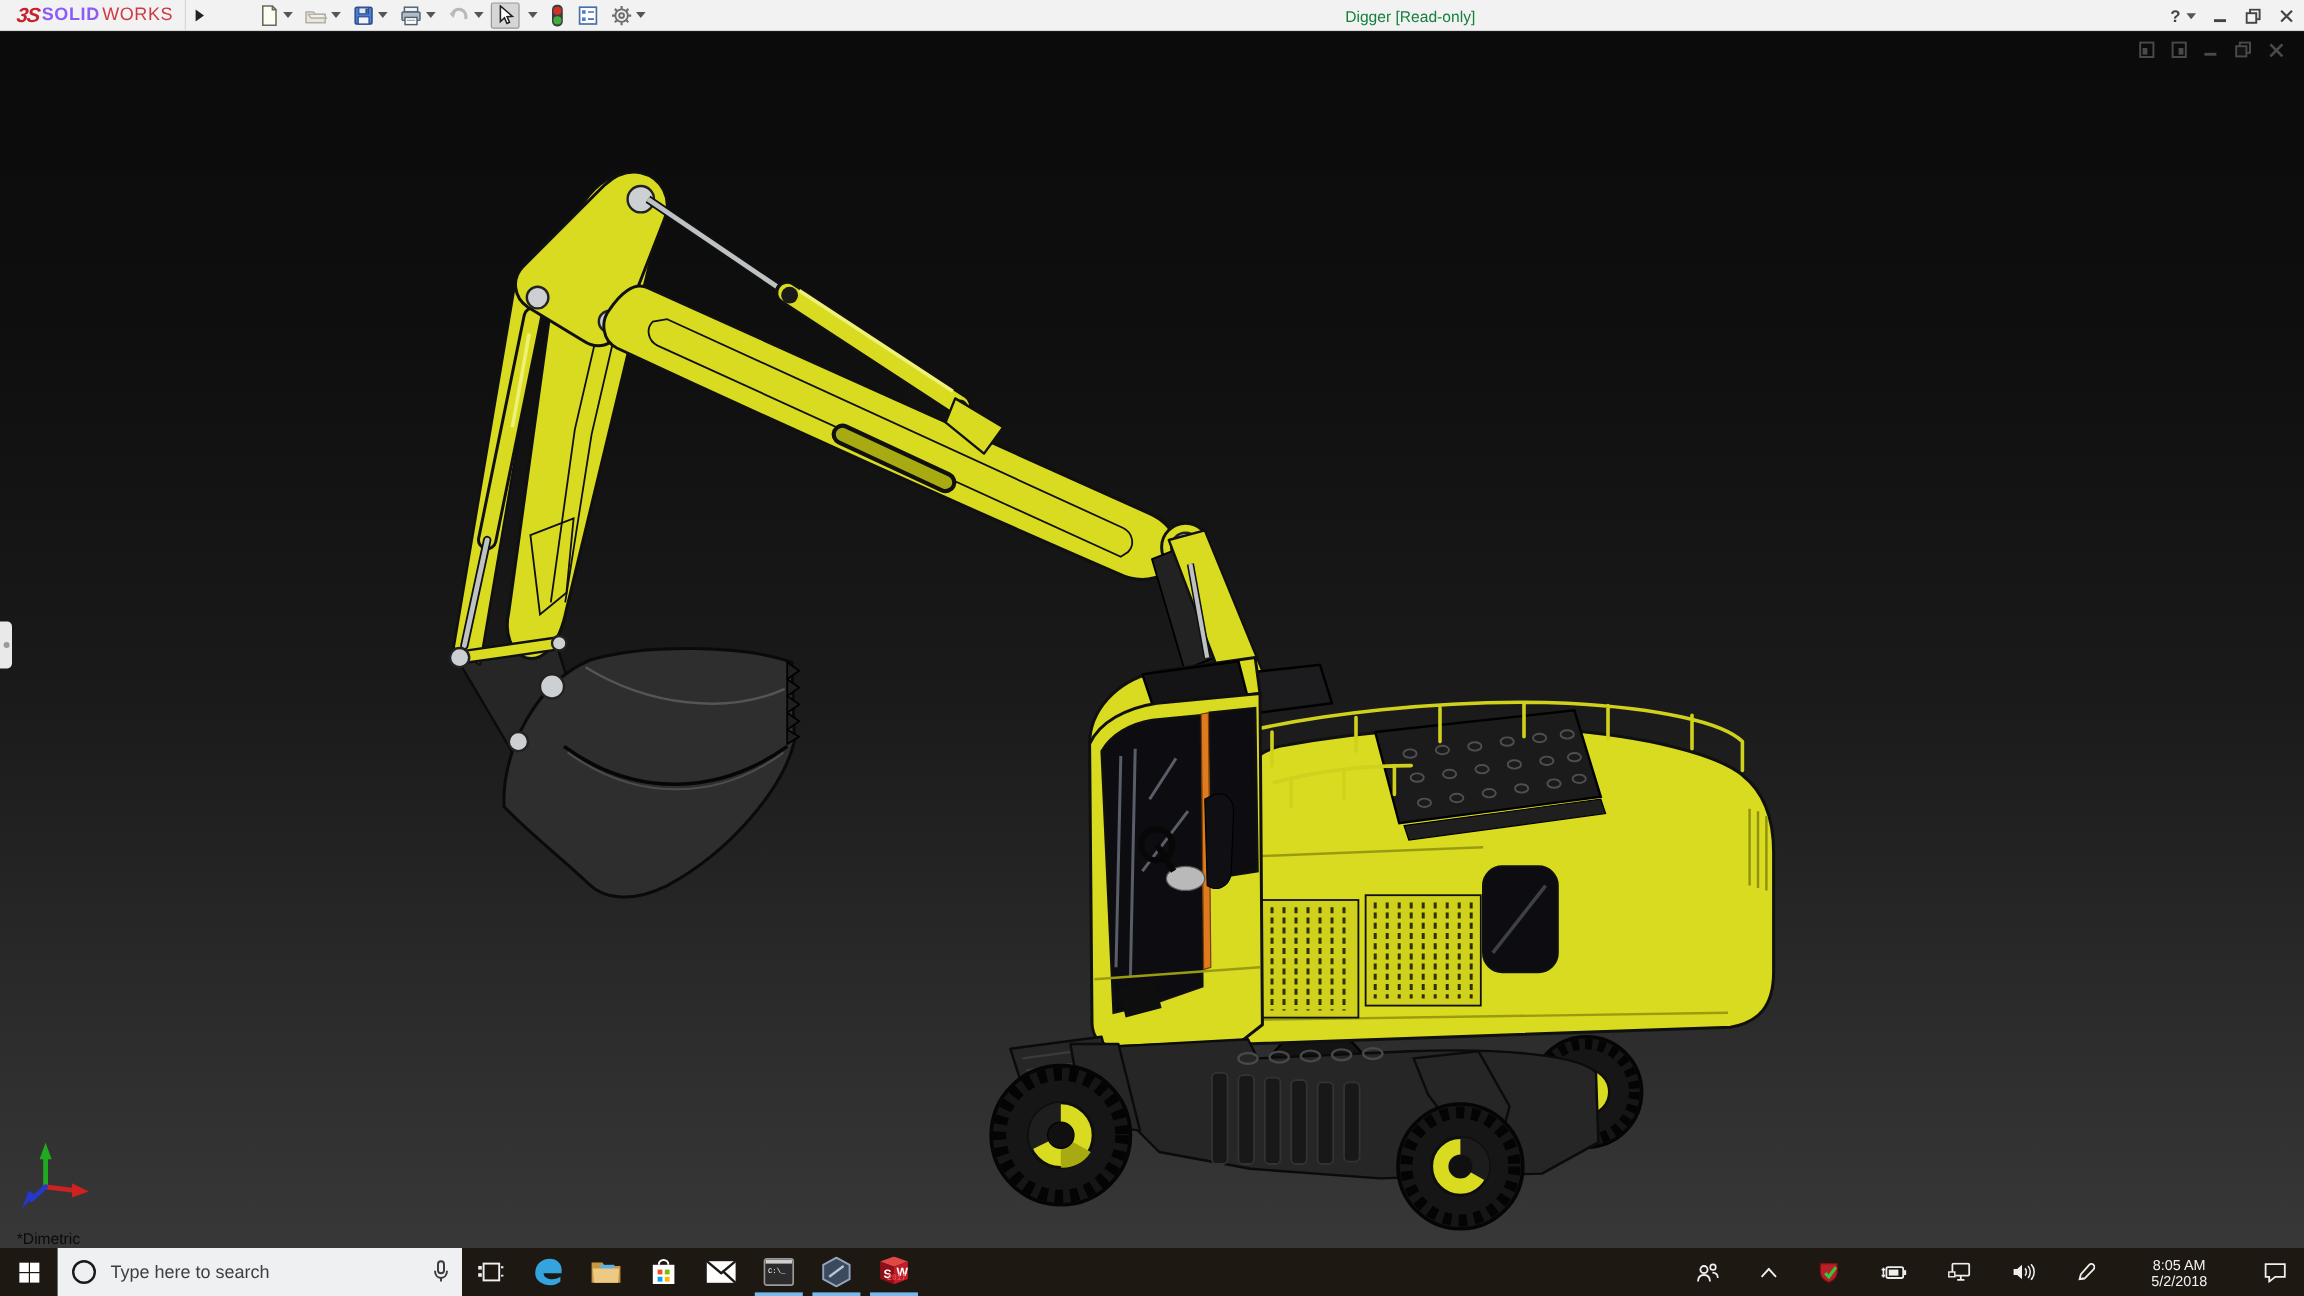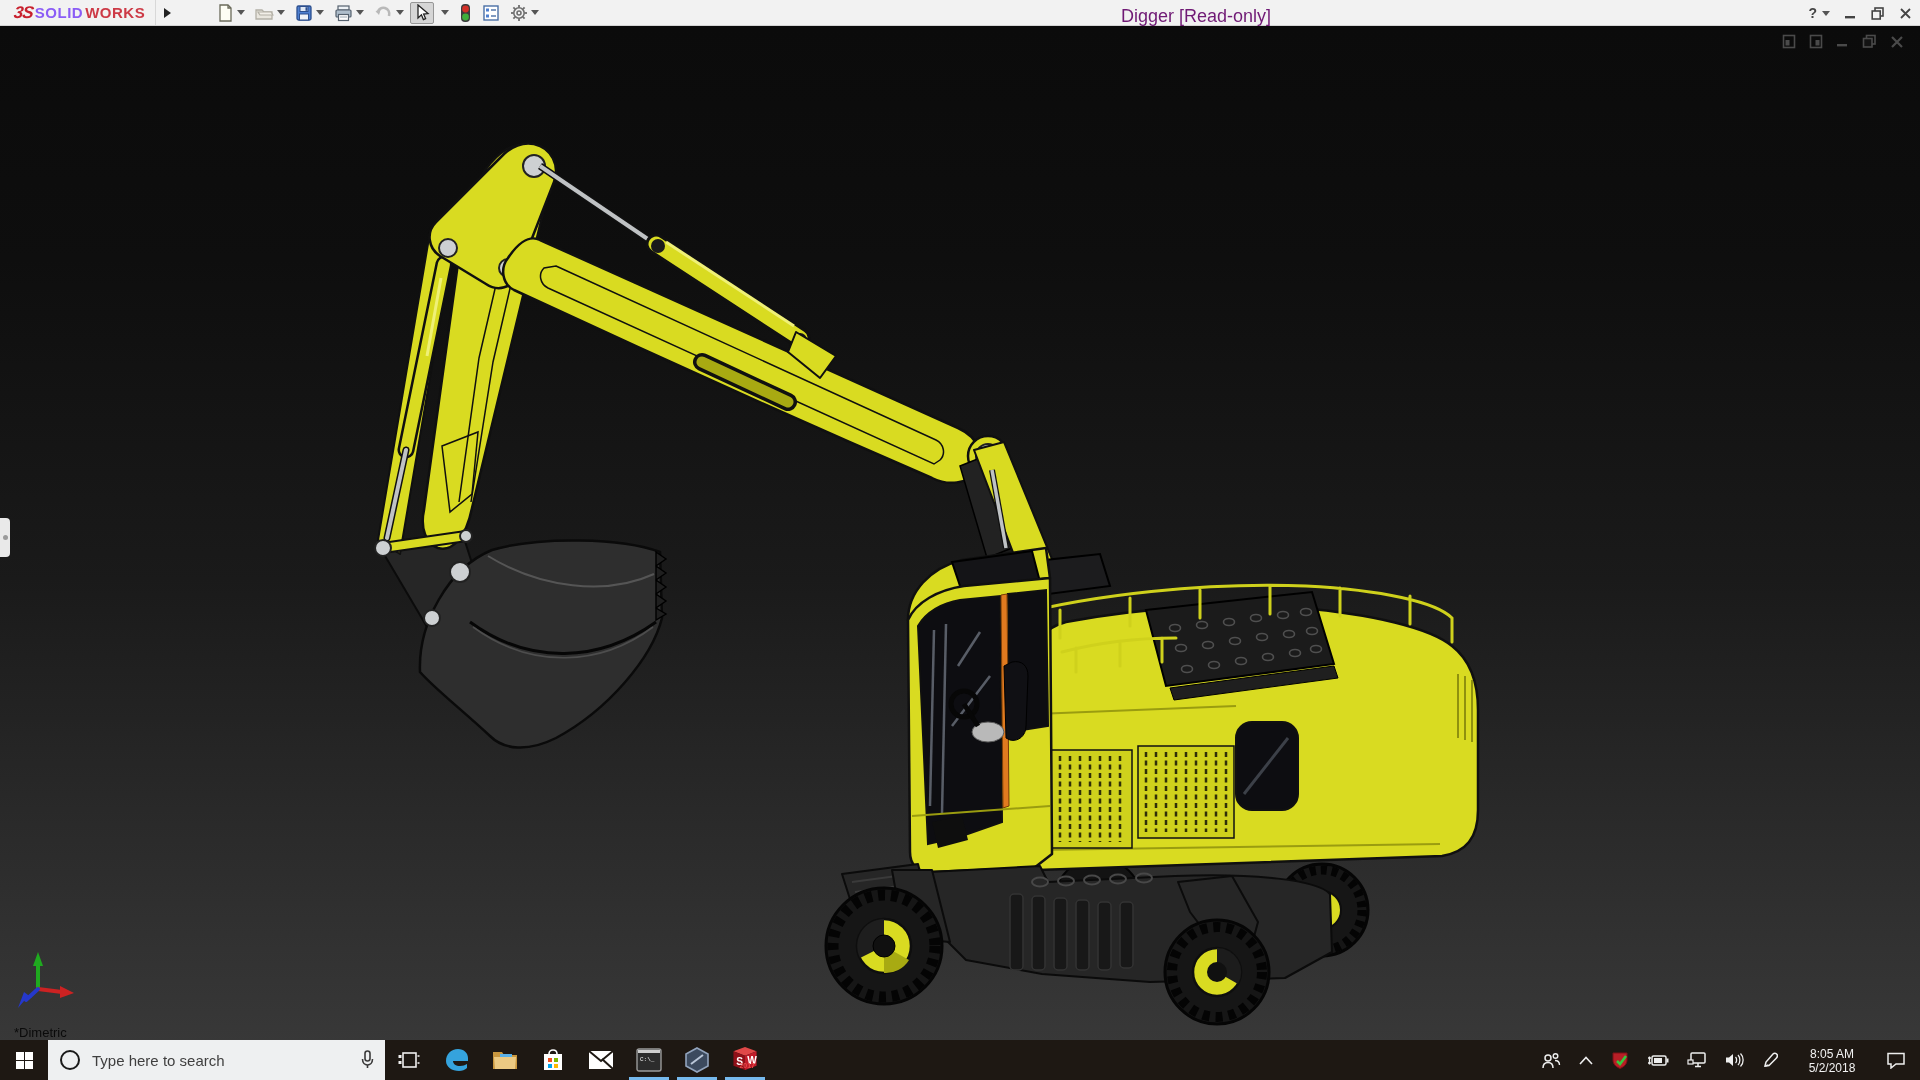--- a/index.html
+++ b/index.html
@@ -9,31 +9,31 @@
 
   
   .titlebar { position:absolute; top:0; left:0; right:0; height:26px;
     background:#f2f2f2; border-bottom:1px solid #d4d4d4;
     display:flex; align-items:center; }
   .brand { display:flex; align-items:baseline; gap:2px; padding:0 10px 0 14px;
     height:100%; align-items:center; border-right:1px solid #d8d8d8; }
   .brand-mark { color:#c8212e; font-size:17px; font-weight:bold; font-style:italic;
     transform:skewX(-8deg); letter-spacing:-1px; }
   .brand-solid { color:#8b5cf6; font-weight:bold; font-size:15px; letter-spacing:.5px; }
-  .brand-works { color:#cd3a46; font-weight:bold; font-size:15px; letter-spacing:.5px; }
+  .brand-works { color:#cd3a46; font-weight:normal; font-size:15px; letter-spacing:.5px; }
   .flyout { width:0; height:0; border-top:5px solid transparent; border-bottom:5px solid transparent;
     border-left:7px solid #222; margin:0 8px 0 8px; }
   .tb-group { display:flex; align-items:center; margin-left:34px; gap:2px; }
   .tb-btn { display:flex; align-items:center; gap:2px; padding:2px 3px; border-radius:2px;
     border:1px solid transparent; height:22px; }
   .tb-btn.active { background:#d6d6d6; border:1px solid #979797; }
   .tb-btn svg { display:block; }
   .dd-arrow { width:0; height:0; border-left:4px solid transparent; border-right:4px solid transparent;
     border-top:5px solid #555; margin-left:1px; }
-  .win-title { position:absolute; left:1121px; top:6px; font-size:18px; color:#701a75; }
+  .win-title { position:absolute; left:1121px; top:6px; font-size:13px; color:#15803d; }
   .tb-right { position:absolute; right:8px; top:0; height:26px; display:flex; align-items:center; gap:14px; }
   .help-q { font-size:14px; color:#444; font-weight:bold; }
   .winctl svg { display:block; }
 
   
   .viewport { position:absolute; top:26px; left:0; right:0; height:1064px;
     background:linear-gradient(180deg,#0b0b0b 0%,#0e0e0e 22%,#1a1a1a 52%,#2c2c2c 78%,#3b3b3b 100%); }
   .mdi { position:absolute; top:8px; right:16px; display:flex; align-items:center; gap:13px; }
   .mdi svg { display:block; opacity:.95; }
   .side-tab { position:absolute; left:0; top:492px; width:10px; height:39px;
@@ -47,21 +47,21 @@
     background:#1e1813; display:flex; align-items:stretch; }
   .tb-start { width:48px; display:flex; align-items:center; justify-content:center; }
   .search-box { width:337px; background:#eef0f1; display:flex; align-items:center; padding:0 10px 0 12px; }
   .cortana-ring { width:20px; height:20px; border:2.5px solid #1a1a1a; border-radius:50%; flex:none; }
   .search-input { flex:1; border:none; outline:none; background:transparent; font-size:15px;
     color:#333; padding:0 6px 0 12px; font-family:"Liberation Sans",sans-serif; }
   .search-input::placeholder { color:#3f3f3f; opacity:1; }
   .app-btn { width:48px; position:relative; display:flex; align-items:center; justify-content:center; }
   .app-btn .underline { position:absolute; bottom:0; left:4px; width:40px; height:3px; background:#76b9ed; }
   .tb-spacer { flex:1; }
-  .tray { display:flex; align-items:center; gap:0; }
+  .tray { display:flex; align-items:center; gap:16px; }
   .tray-btn { padding:0 9px; height:40px; display:flex; align-items:center; justify-content:center; }
   .clock { width:72px; text-align:center; color:#f2f2f2; font-size:12px; line-height:14px; padding-top:1px; }
   .cube-year { font-size:7px; font-weight:bold; color:#e84b4b; position:absolute; right:3px; bottom:4px; }
   .sw-cube { position:relative; width:26px; height:26px; }
 </style>
 </head>
 <body>
 
 <div class="screen">
 

